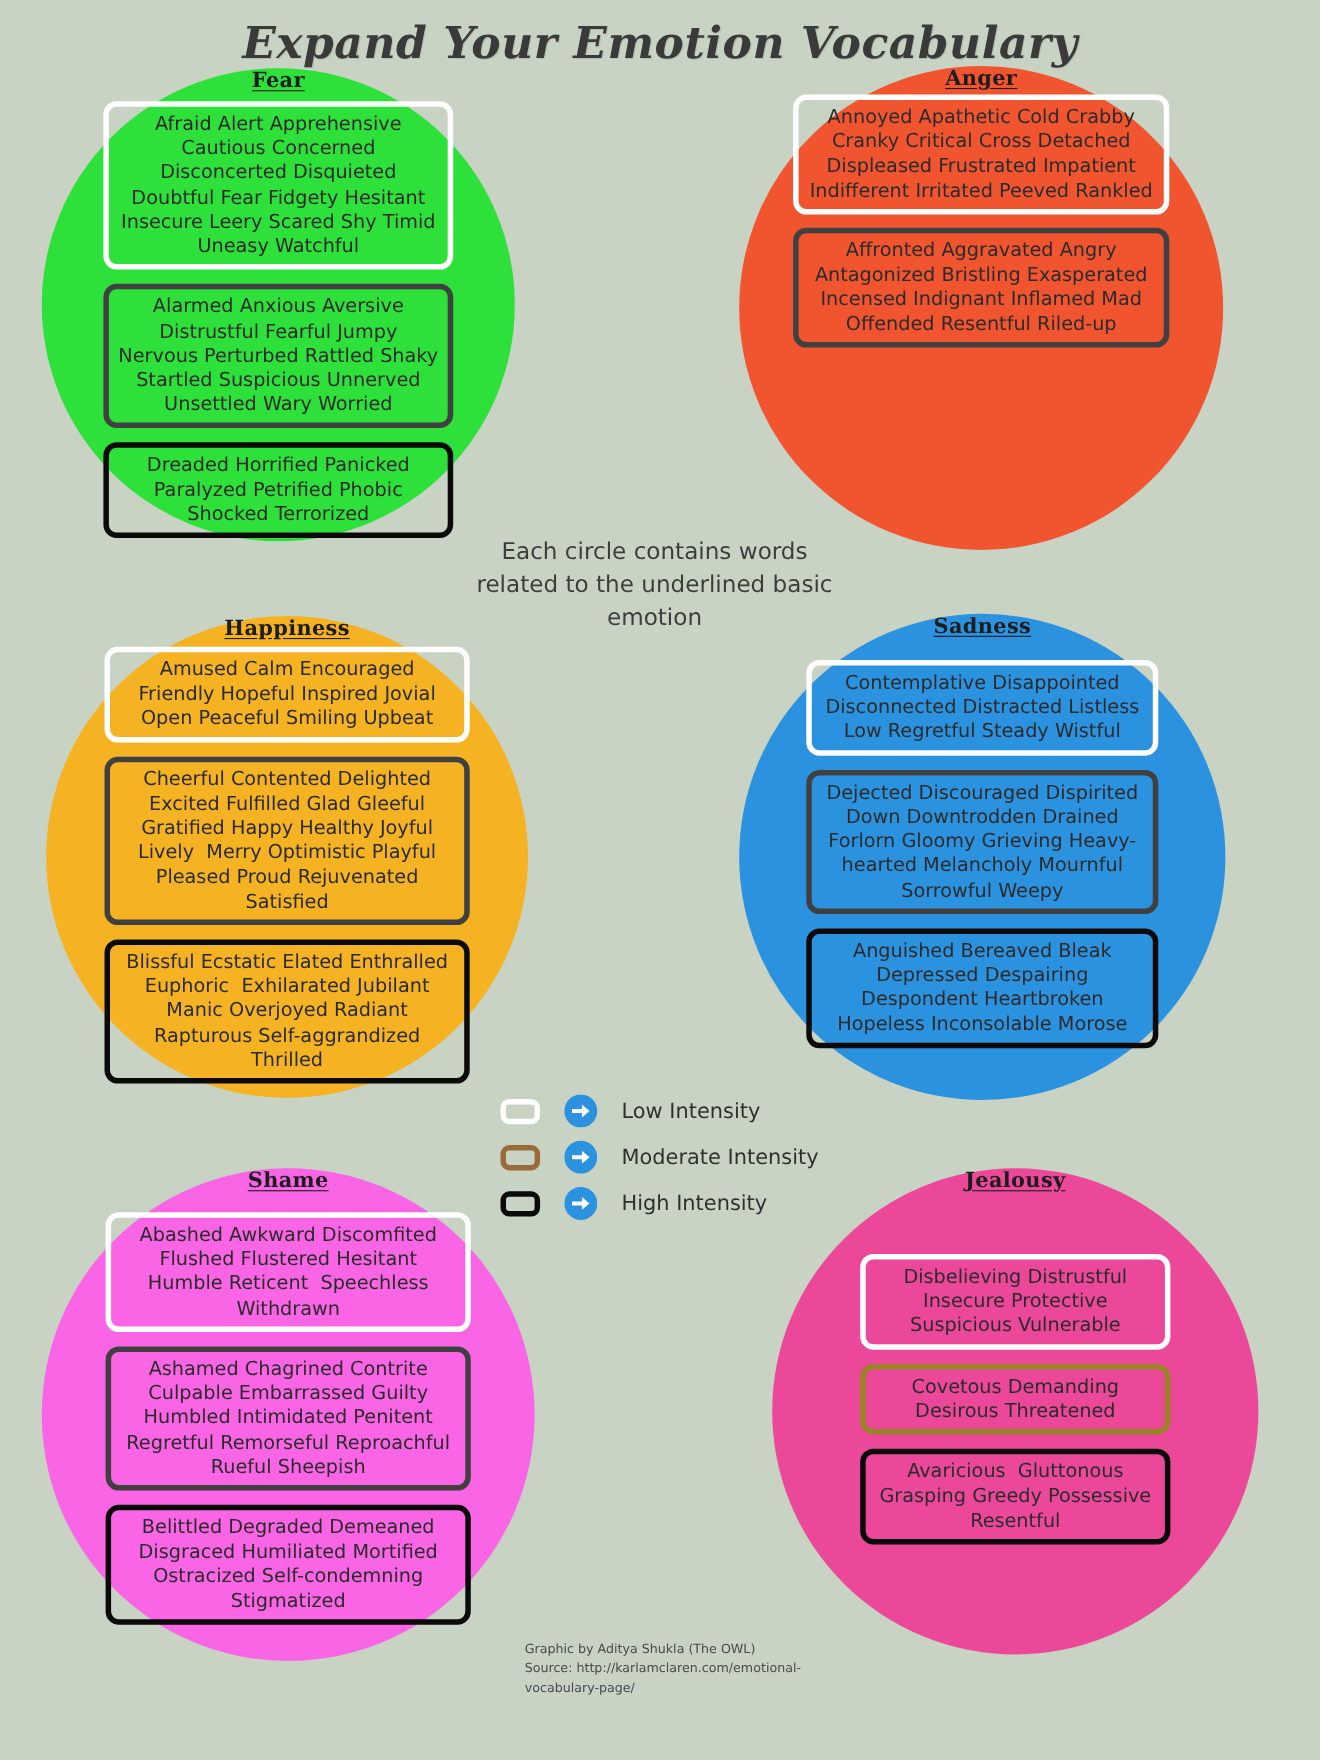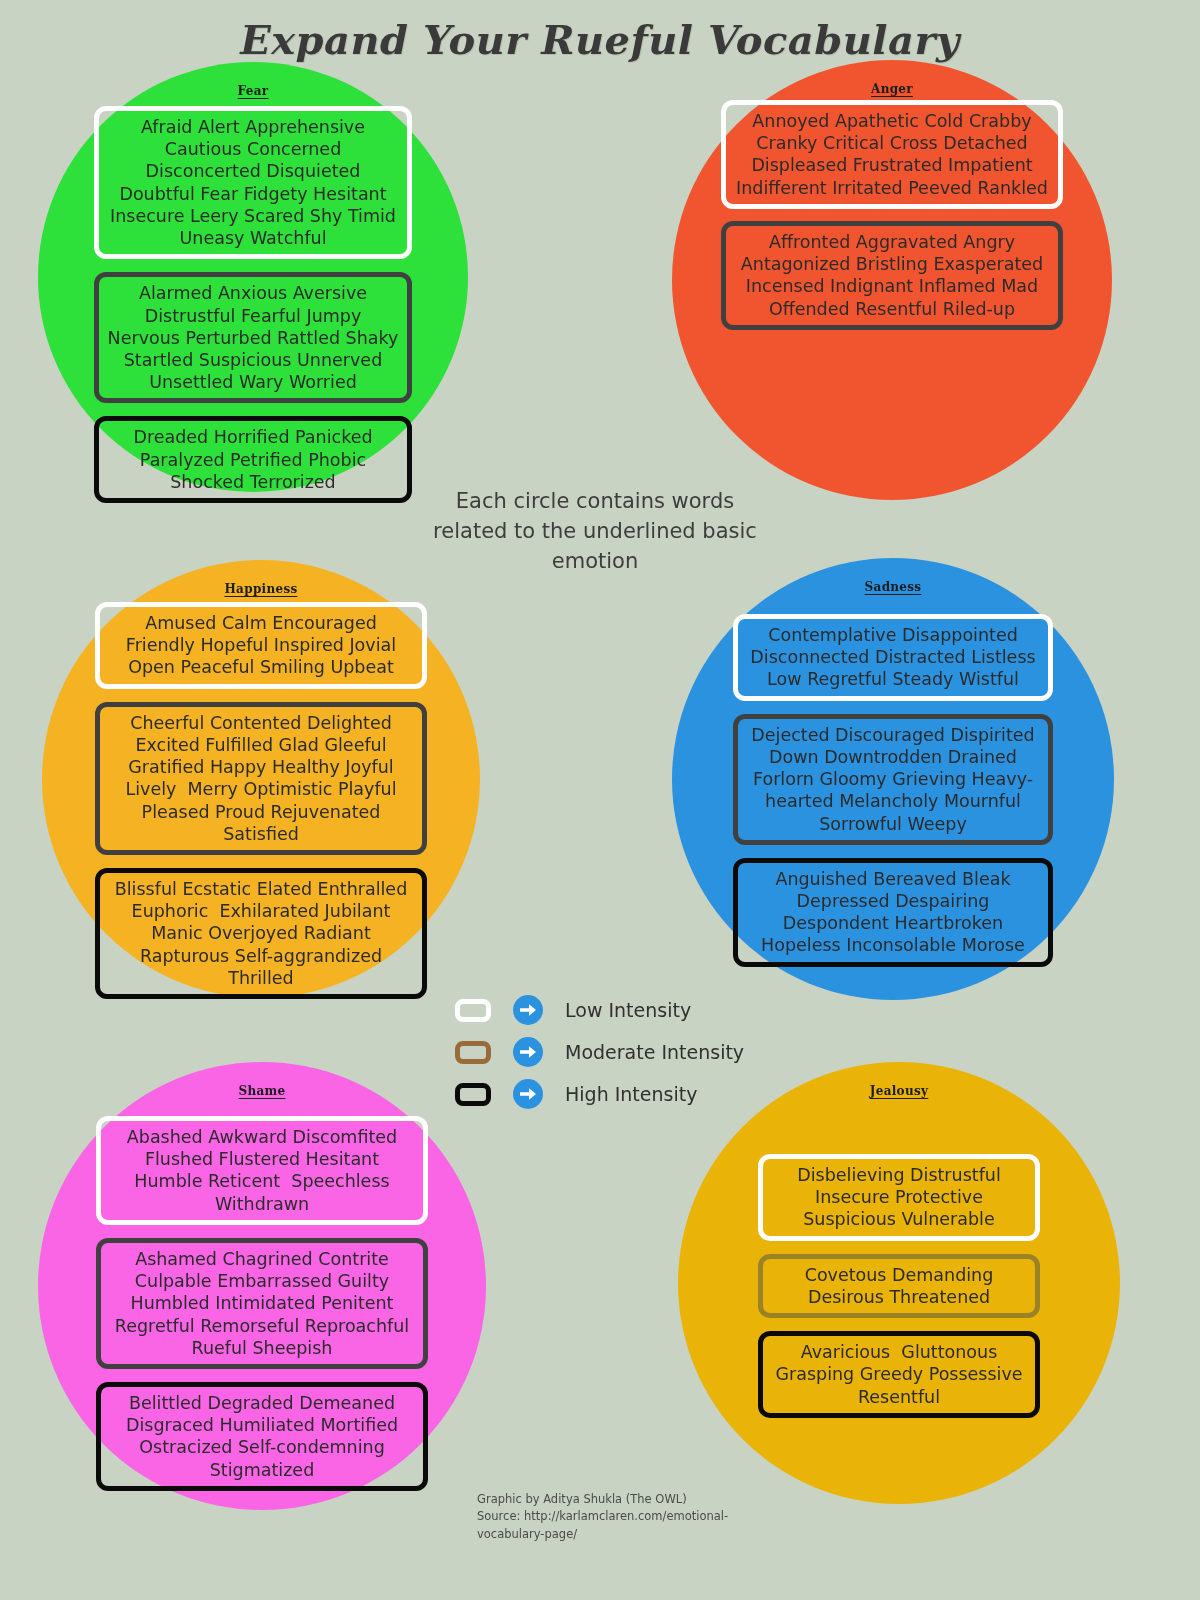--- a/index.html
+++ b/index.html
@@ -33,26 +33,25 @@
   .circle {
     position: absolute;
     border-radius: 50%;
     display: flex;
     flex-direction: column;
     align-items: center;
   }
 
   .circle-title {
     font-family: "DejaVu Serif", serif;
-    font-size: 12px;
+    font-size: 19px;
     font-weight: bold;
     color: #1d1d1d;
     text-decoration: underline;
     text-underline-offset: 3px;
-    margin-top: 22px;
     letter-spacing: 0.3px;
   }
 
   .word-box {
     border-radius: 12px;
     text-align: center;
     font-size: 17.5px;
     line-height: 1.27;
     color: #2b2b2b;
     padding: 5px 8px;
@@ -97,22 +96,22 @@
   
   #circle-shame {
     left: 38px; top: 1062px; width: 448px; height: 448px;
     background: #fa65e6;
   }
   #circle-shame .stack { width: 332px; margin-top: 18px; }
   #circle-shame .word-box { margin-bottom: 13px; }
 
   
   #circle-jealousy {
-    left: 678px; top: 1062px; width: 442px; height: 442px;
-    background: #eab308;
+    left: 702px; top: 1062px; width: 442px; height: 442px;
+    background: #ec4899;
   }
   #circle-jealousy .stack { width: 282px; margin-top: 56px; }
   #circle-jealousy .word-box { margin-bottom: 13px; }
   #circle-jealousy .word-box.mod { border-color: #9a8226; }
 
   
   .center-caption {
     position: absolute;
     left: 420px; top: 487px; width: 350px;
     text-align: center;
@@ -148,21 +147,21 @@
     font-size: 11.5px;
     line-height: 1.5;
     color: #4a4a4a;
   }
 </style>
 </head>
 <body>
 
 <div class="page">
 
-  <div class="title">Expand Your Rueful Vocabulary</div>
+  <div class="title">Expand Your Emotion Vocabulary</div>
 
   <div class="circle" id="circle-fear">
     <div class="circle-title">Fear</div>
     <div class="stack">
       <div class="word-box low">Afraid Alert Apprehensive Cautious Concerned Disconcerted Disquieted Doubtful Fear Fidgety Hesitant Insecure Leery Scared Shy Timid Uneasy Watchful</div>
       <div class="word-box mod">Alarmed Anxious Aversive Distrustful Fearful Jumpy Nervous Perturbed Rattled Shaky Startled Suspicious Unnerved Unsettled Wary Worried</div>
       <div class="word-box high">Dreaded Horrified Panicked Paralyzed Petrified Phobic Shocked Terrorized</div>
     </div>
   </div>
 

